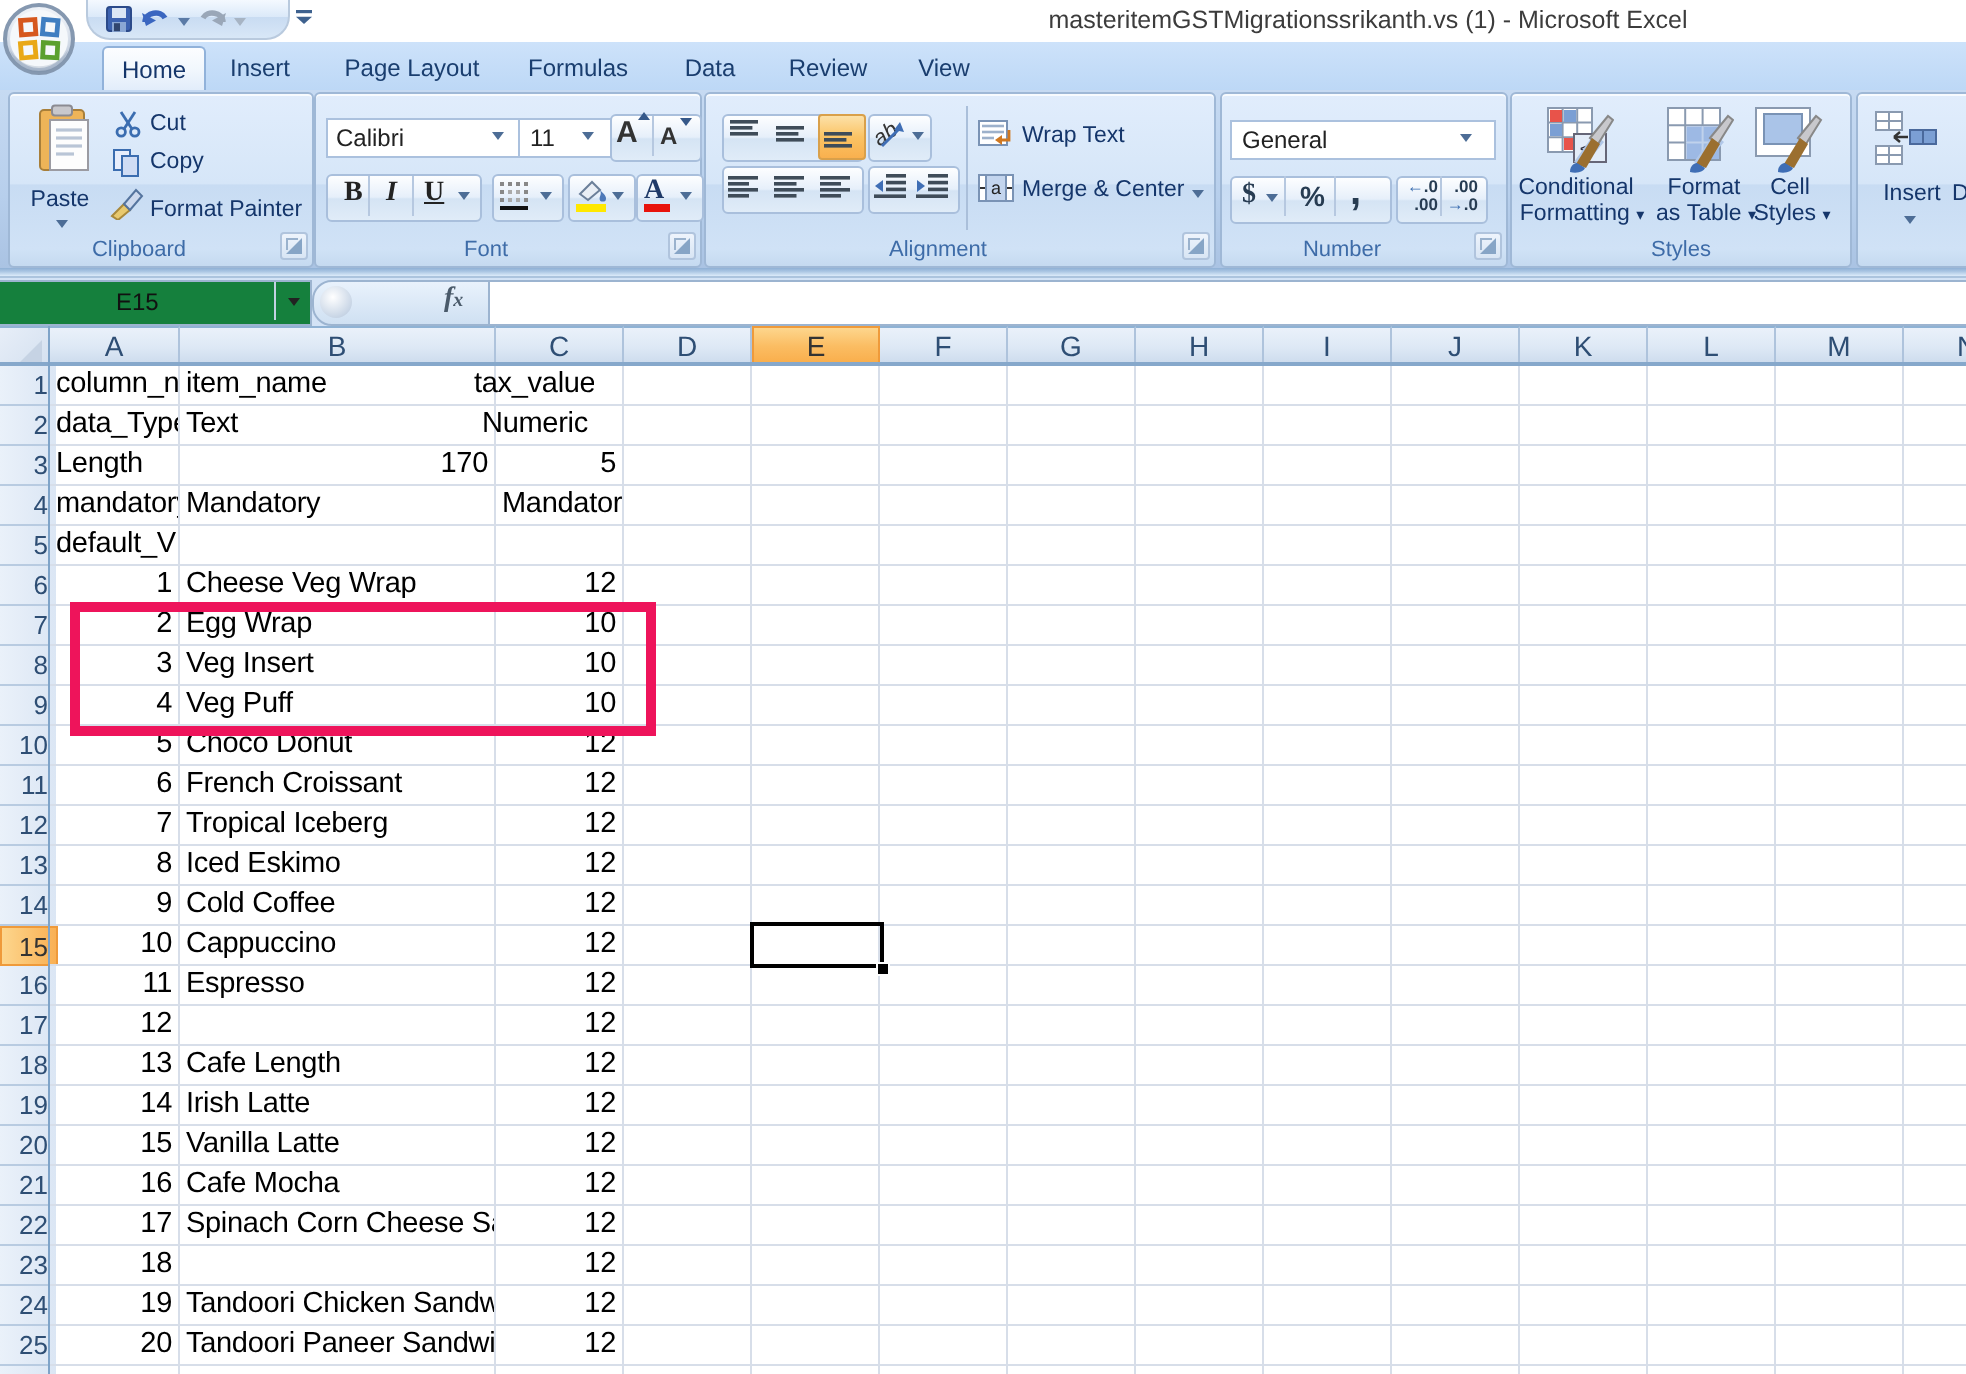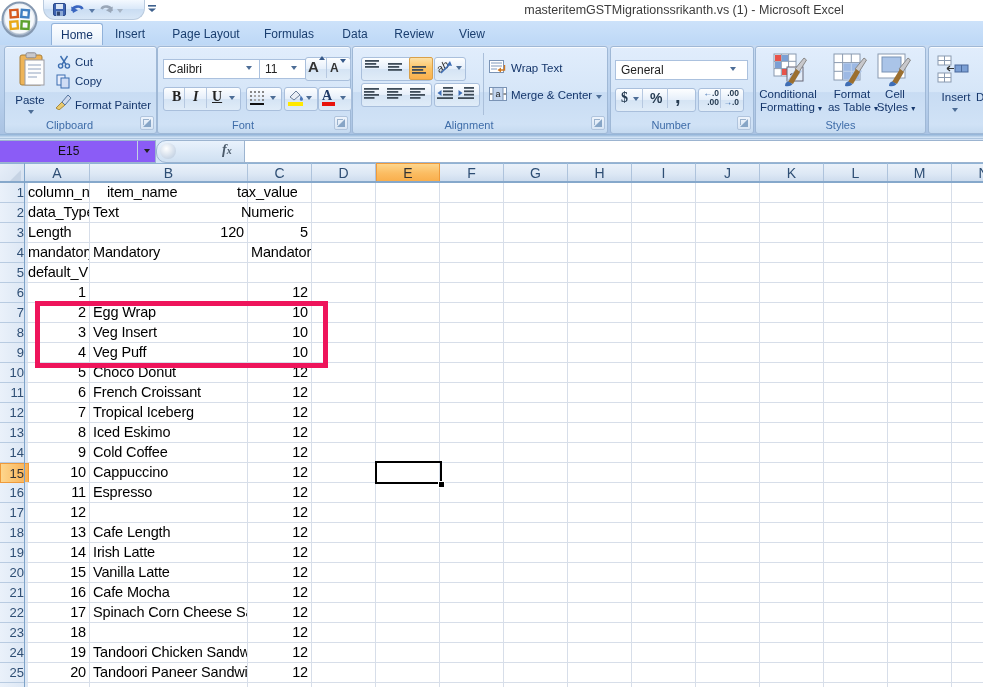--- a/index.html
+++ b/index.html
@@ -42,21 +42,21 @@
 .btnface{position:absolute;border:1px solid #a9bfdc;border-radius:3px;
  background:linear-gradient(#fdfeff,#e6effa 48%,#d5e4f4 52%,#e0ecf8);}
 .combo{position:absolute;border:1px solid #abc1de;background:#fff;
  font-size:12px;color:#222;}
 .cararrow{position:absolute;width:0;height:0;border-left:3.5px solid transparent;
  border-right:3.5px solid transparent;border-top:4px solid #4d6d96;}
 .rlabel{position:absolute;font-size:11.5px;color:#15366b;white-space:nowrap;}
 
 #fstrip{left:0;top:138px;width:983px;height:25px;background:#d3e3f6;
  border-top:1px solid #acc4de;}
-#namebox{left:0px;top:140px;width:155px;height:21px;background:#8b5cf6;
+#namebox{left:0px;top:140px;width:155px;height:21px;background:#15803d;
  border:1px solid #9cb4d0;border-left:none;font-size:12px;color:#111;}
 #fxpill{left:156px;top:140px;width:88px;height:21px;background:linear-gradient(#e9f2fc,#cfe0f2);
  border:1px solid #9cb4d0;border-radius:10px 0 0 10px;}
 #finput{left:244px;top:140px;width:739px;height:21px;background:#fff;
  border:1px solid #9cb4d0;border-right:none;}
 
 #grid{left:0;top:163px;width:983px;height:524px;background:#fff;}
 .colhdr{position:absolute;top:0;height:18px;
  background:linear-gradient(#eaf1fa,#dde8f5 55%,#ccdbed);
  border-right:1px solid #aec3dc;border-top:1px solid #8fb2d4;
@@ -490,33 +490,34 @@
 <div class="gl-h" style="top:359px"></div>
 <div class="gl-h" style="top:379px"></div>
 <div class="gl-h" style="top:399px"></div>
 <div class="gl-h" style="top:419px"></div>
 <div class="gl-h" style="top:439px"></div>
 <div class="gl-h" style="top:459px"></div>
 <div class="gl-h" style="top:479px"></div>
 <div class="gl-h" style="top:499px"></div>
 <div class="gl-h" style="top:519px"></div>
 <div class="cell cl" style="left:25px;top:20px;width:58px;padding-left:3px;padding-right:3px">column_name</div>
-<div class="cell cl" style="left:90px;top:20px;width:151px;padding-left:17px;padding-right:3px">item_name</div>
+<div class="cell cl" style="left:90px;top:20px;width:151px;padding-left:3px;padding-right:3px">item_name</div>
 <div class="cell cl" style="left:234px;top:20px;width:57px;padding-left:3px;padding-right:3px">tax_value</div>
 <div class="cell cl" style="left:25px;top:40px;width:58px;padding-left:3px;padding-right:3px">data_Type</div>
 <div class="cell cl" style="left:90px;top:40px;width:151px;padding-left:3px;padding-right:3px">Text</div>
 <div class="cell cl" style="left:238px;top:40px;width:57px;padding-left:3px;padding-right:3px">Numeric</div>
 <div class="cell cl" style="left:25px;top:60px;width:58px;padding-left:3px;padding-right:3px">Length</div>
-<div class="cell cr" style="left:90px;top:60px;width:151px;padding-right:3px;padding-left:3px">120</div>
+<div class="cell cr" style="left:90px;top:60px;width:151px;padding-right:3px;padding-left:3px">170</div>
 <div class="cell cr" style="left:248px;top:60px;width:57px;padding-right:3px;padding-left:3px">5</div>
 <div class="cell cl" style="left:25px;top:80px;width:58px;padding-left:3px;padding-right:3px">mandatory_field</div>
 <div class="cell cl" style="left:90px;top:80px;width:151px;padding-left:3px;padding-right:3px">Mandatory</div>
 <div class="cell cl" style="left:248px;top:80px;width:57px;padding-left:3px;padding-right:3px">Mandatory</div>
 <div class="cell cl" style="left:25px;top:100px;width:58px;padding-left:3px;padding-right:3px">default_V</div>
 <div class="cell cr" style="left:25px;top:120px;width:58px;padding-right:3px;padding-left:3px">1</div>
+<div class="cell cl" style="left:90px;top:120px;width:151px;padding-left:3px;padding-right:3px">Cheese Veg Wrap</div>
 <div class="cell cr" style="left:248px;top:120px;width:57px;padding-right:3px;padding-left:3px">12</div>
 <div class="cell cr" style="left:25px;top:140px;width:58px;padding-right:3px;padding-left:3px">2</div>
 <div class="cell cl" style="left:90px;top:140px;width:151px;padding-left:3px;padding-right:3px">Egg Wrap</div>
 <div class="cell cr" style="left:248px;top:140px;width:57px;padding-right:3px;padding-left:3px">10</div>
 <div class="cell cr" style="left:25px;top:160px;width:58px;padding-right:3px;padding-left:3px">3</div>
 <div class="cell cl" style="left:90px;top:160px;width:151px;padding-left:3px;padding-right:3px">Veg Insert</div>
 <div class="cell cr" style="left:248px;top:160px;width:57px;padding-right:3px;padding-left:3px">10</div>
 <div class="cell cr" style="left:25px;top:180px;width:58px;padding-right:3px;padding-left:3px">4</div>
 <div class="cell cl" style="left:90px;top:180px;width:151px;padding-left:3px;padding-right:3px">Veg Puff</div>
 <div class="cell cr" style="left:248px;top:180px;width:57px;padding-right:3px;padding-left:3px">10</div>

